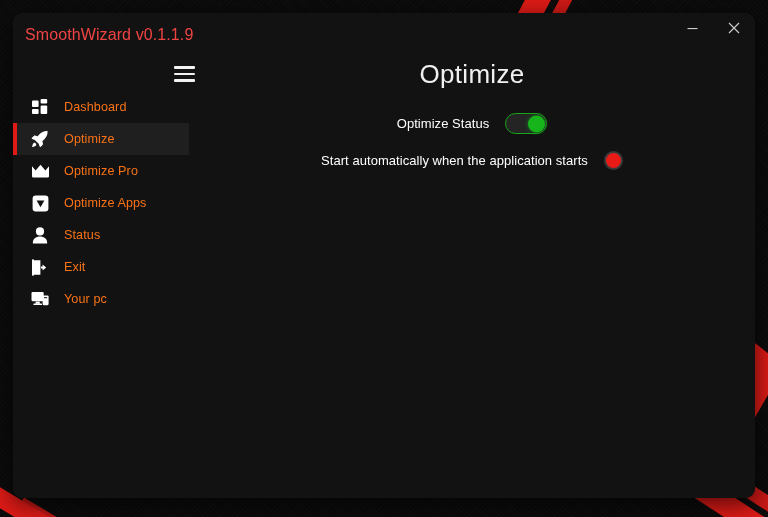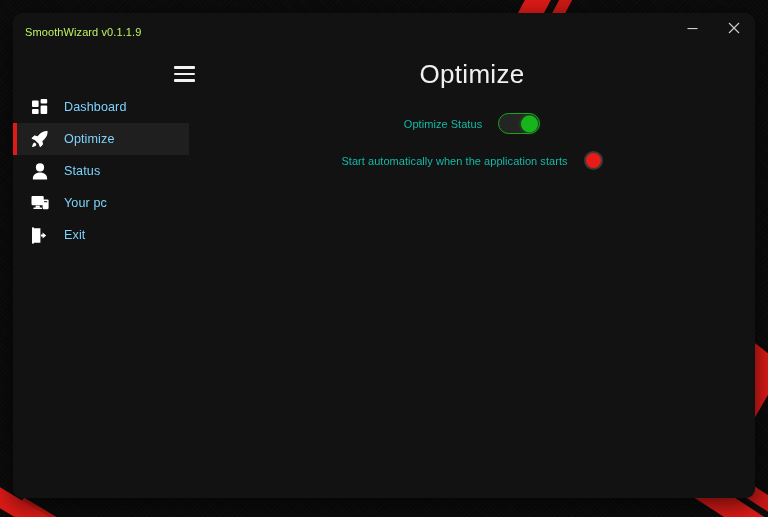--- a/index.html
+++ b/index.html
@@ -72,22 +72,22 @@
   
   #titlebar {
     position: absolute;
     left: 0; top: 0; right: 0;
     height: 38px;
     display: flex;
     align-items: flex-start;
     justify-content: space-between;
   }
   #window-title {
-    color: #bef264;
-    font-size: 11px;
+    color: #ef4444;
+    font-size: 16px;
     line-height: 1;
     padding: 14px 0 0 12px;
     letter-spacing: 0.1px;
     user-select: none;
   }
   #window-controls {
     display: flex;
     align-items: flex-start;
     height: 38px;
   }
@@ -162,21 +162,21 @@
     height: 22px;
     display: flex;
     align-items: center;
     justify-content: center;
     flex: 0 0 22px;
     color: #ffffff;
   }
   .nav-icon svg { display: block; }
   .nav-label {
     margin-left: 13px;
-    color: #7dd3fc;
+    color: #f97316;
     font-size: 12.6px;
     letter-spacing: 0.1px;
     white-space: nowrap;
   }
 
   
   #main {
     position: absolute;
     left: 176px;
     top: 38px;
@@ -195,22 +195,22 @@
   .setting-row {
     display: flex;
     align-items: center;
     justify-content: center;
     gap: 16px;
     user-select: none;
   }
   #row-status { margin-top: 23px; }
   #row-autostart { margin-top: 17px; }
   .setting-label {
-    color: #14b8a6;
-    font-size: 11px;
+    color: #ffffff;
+    font-size: 13px;
     letter-spacing: 0.05px;
   }
 
   
   .toggle {
     position: relative;
     width: 42px;
     height: 21px;
     border-radius: 11px;
     background: #242424;
@@ -298,58 +298,75 @@
     <div class="nav-item active">
       <span class="nav-icon">
         <svg width="18" height="18" viewBox="0 0 18 18" fill="currentColor">
           <path d="M16.8 1.1c-3.3-.4-6.3 .9-8.6 3.3L6.6 6.2 3.9 5.6c-.4-.1-.8 0-1.1 .3L.9 7.8c-.4 .4-.2 1 .3 1.2l2.6 .9 3.9 3.9 .9 2.6c.2 .5 .8 .7 1.2 .3l1.9-1.9c.3-.3 .4-.7 .3-1.1l-.6-2.7 1.8-1.6c2.4-2.3 3.7-5.3 3.3-8.6 0-.3-.2-.5-.5-.5z"></path>
           <path d="M4.6 13.3c-.6-.6-1.6-.6-2.2 0C1.5 14.2 1.1 17 1.1 17s2.8-.4 3.7-1.3c.6-.6 .6-1.6 0-2.2-.1 0-.1-.1-.2-.2z"></path>
         </svg>
       </span>
       <span class="nav-label">Optimize</span>
     </div>
 
-
-
+    <div class="nav-item">
+      <span class="nav-icon">
+        <svg width="19" height="19" viewBox="0 0 19 15" fill="currentColor">
+          <path d="M1 2.2 L4.6 6.6 L9.5 0.8 L14.4 6.6 L18 2.2 L18 12.2 Q18 13.4 16.8 13.4 L2.2 13.4 Q1 13.4 1 12.2 Z"></path>
+        </svg>
+      </span>
+      <span class="nav-label">Optimize Pro</span>
+    </div>
+
+
+    <div class="nav-item">
+      <span class="nav-icon">
+        <svg width="17" height="17" viewBox="0 0 17 17" fill="currentColor">
+          <rect x="0.6" y="0.6" width="15.8" height="15.8" rx="3.2"></rect>
+          <path d="M4.6 5.6 L12.4 5.6 L8.5 12.2 Z" fill="#121212"></path>
+        </svg>
+      </span>
+      <span class="nav-label">Optimize Apps</span>
+    </div>
 
     <div class="nav-item">
       <span class="nav-icon">
         <svg width="16" height="17" viewBox="0 0 16 17" fill="currentColor">
           <circle cx="8" cy="4.4" r="4.1"></circle>
           <path d="M8 9.6 C3.8 9.6 0.9 12.1 0.9 15.1 L0.9 16.6 L15.1 16.6 L15.1 15.1 C15.1 12.1 12.2 9.6 8 9.6 Z"></path>
         </svg>
       </span>
       <span class="nav-label">Status</span>
     </div>
 
+
+    <div class="nav-item">
+      <span class="nav-icon">
+        <svg width="17" height="17" viewBox="0 0 17 17" fill="currentColor">
+          <path d="M1 1.2 L8.4 1.2 L8.4 15.8 L1 15.8 Z"></path>
+          <rect x="0" y="0.4" width="1.9" height="16.2"></rect>
+          <path d="M10.6 5.4 L14.2 8.5 L10.6 11.6 L10.6 9.5 L8.9 9.5 L8.9 7.5 L10.6 7.5 Z"></path>
+        </svg>
+      </span>
+      <span class="nav-label">Exit</span>
+    </div>
 
     <div class="nav-item">
       <span class="nav-icon">
         <svg width="18" height="16" viewBox="0 0 18 16" fill="currentColor">
           <rect x="0.5" y="1" width="12.2" height="9.2" rx="1.1"></rect>
           <rect x="4.6" y="10.6" width="4.2" height="2.2"></rect>
           <rect x="2.4" y="12.4" width="8.6" height="1.7" rx="0.6"></rect>
           <rect x="11.6" y="4.4" width="6" height="9.8" rx="1.1"></rect>
           <rect x="13" y="6.2" width="3.2" height="1" fill="#121212"></rect>
         </svg>
       </span>
       <span class="nav-label">Your pc</span>
     </div>
 
-    <div class="nav-item">
-      <span class="nav-icon">
-        <svg width="17" height="17" viewBox="0 0 17 17" fill="currentColor">
-          <path d="M1 1.2 L8.4 1.2 L8.4 15.8 L1 15.8 Z"></path>
-          <rect x="0" y="0.4" width="1.9" height="16.2"></rect>
-          <path d="M10.6 5.4 L14.2 8.5 L10.6 11.6 L10.6 9.5 L8.9 9.5 L8.9 7.5 L10.6 7.5 Z"></path>
-        </svg>
-      </span>
-      <span class="nav-label">Exit</span>
-    </div>
-
   </nav>
 
   <main id="main">
 
     <h1 id="page-title">Optimize</h1>
 
     <div class="setting-row" id="row-status">
       <span class="setting-label">Optimize Status</span>
       <div class="toggle">
         <span class="knob"></span>

